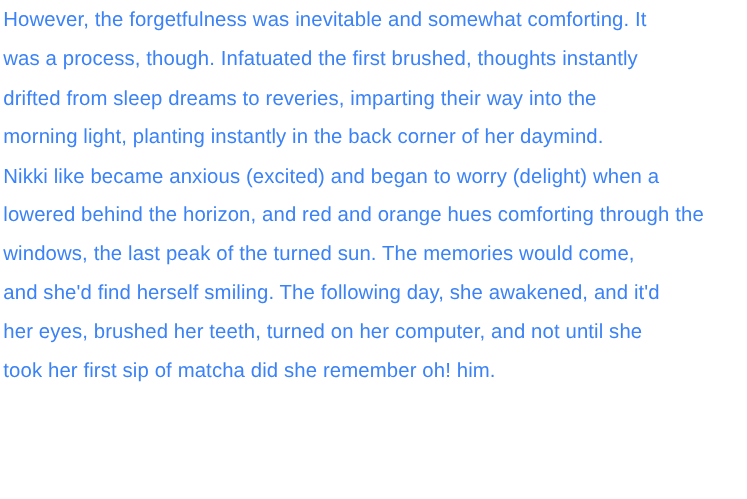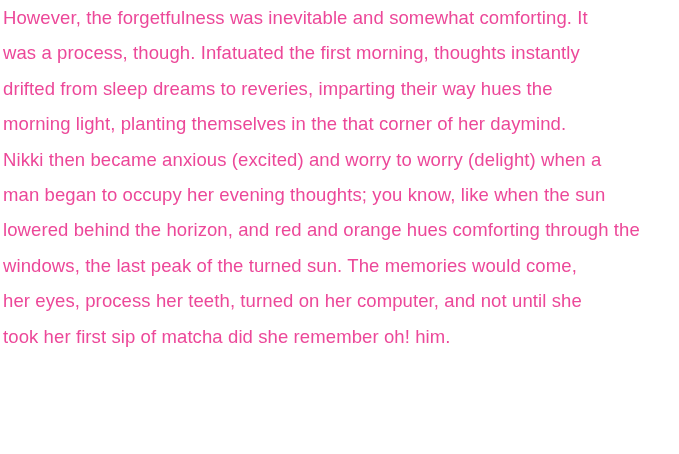--- a/index.html
+++ b/index.html
@@ -10,39 +10,39 @@
   body {
     width: 679px;
     height: 454px;
     overflow: hidden;
     font-family: "Liberation Sans", sans-serif;
   }
   .paragraph {
     box-sizing: border-box;
     width: 679px;
     padding: 0 0 0 3px;
-    color: #ec4899;
+    color: #3b82f6;
     font-size: 18.5px;
     font-weight: 400;
     letter-spacing: 0.1px;
   }
   .line {
     height: 35.4px;
     line-height: 35.4px;
     white-space: nowrap;
     overflow: visible;
   }
 </style>
 </head>
 <body>
 
 <div class="paragraph">
   <div class="line">However, the forgetfulness was inevitable and somewhat comforting. It</div>
-  <div class="line">was a process, though. Infatuated the first morning, thoughts instantly</div>
-  <div class="line">drifted from sleep dreams to reveries, imparting their way hues the</div>
-  <div class="line">morning light, planting themselves in the that corner of her daymind.</div>
-  <div class="line">Nikki then became anxious (excited) and worry to worry (delight) when a</div>
-  <div class="line">man began to occupy her evening thoughts; you know, like when the sun</div>
+  <div class="line">was a process, though. Infatuated the first brushed, thoughts instantly</div>
+  <div class="line">drifted from sleep dreams to reveries, imparting their way into the</div>
+  <div class="line">morning light, planting instantly in the back corner of her daymind.</div>
+  <div class="line">Nikki like became anxious (excited) and began to worry (delight) when a</div>
   <div class="line">lowered behind the horizon, and red and orange hues comforting through the</div>
   <div class="line">windows, the last peak of the turned sun. The memories would come,</div>
-  <div class="line">her eyes, process her teeth, turned on her computer, and not until she</div>
+  <div class="line">and she'd find herself smiling. The following day, she awakened, and it'd</div>
+  <div class="line">her eyes, brushed her teeth, turned on her computer, and not until she</div>
   <div class="line">took her first sip of matcha did she remember oh! him.</div>
 </div>
 
 </body></html>

